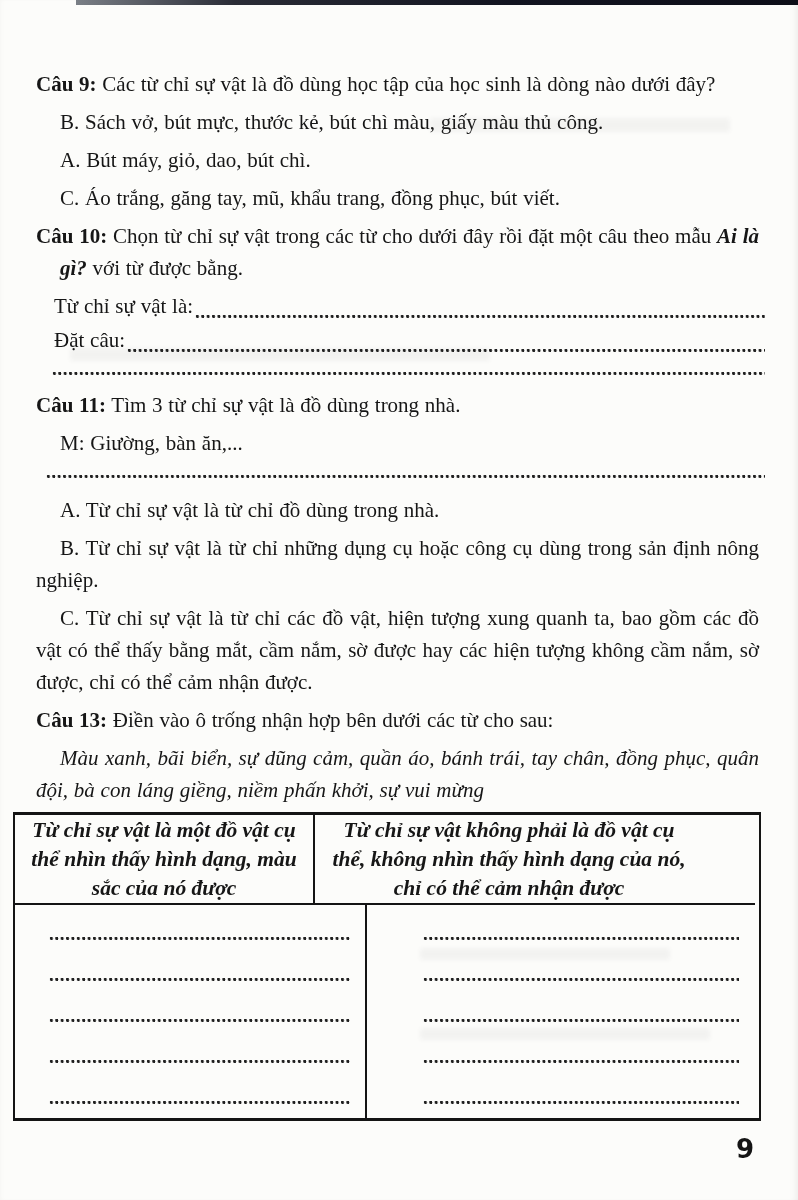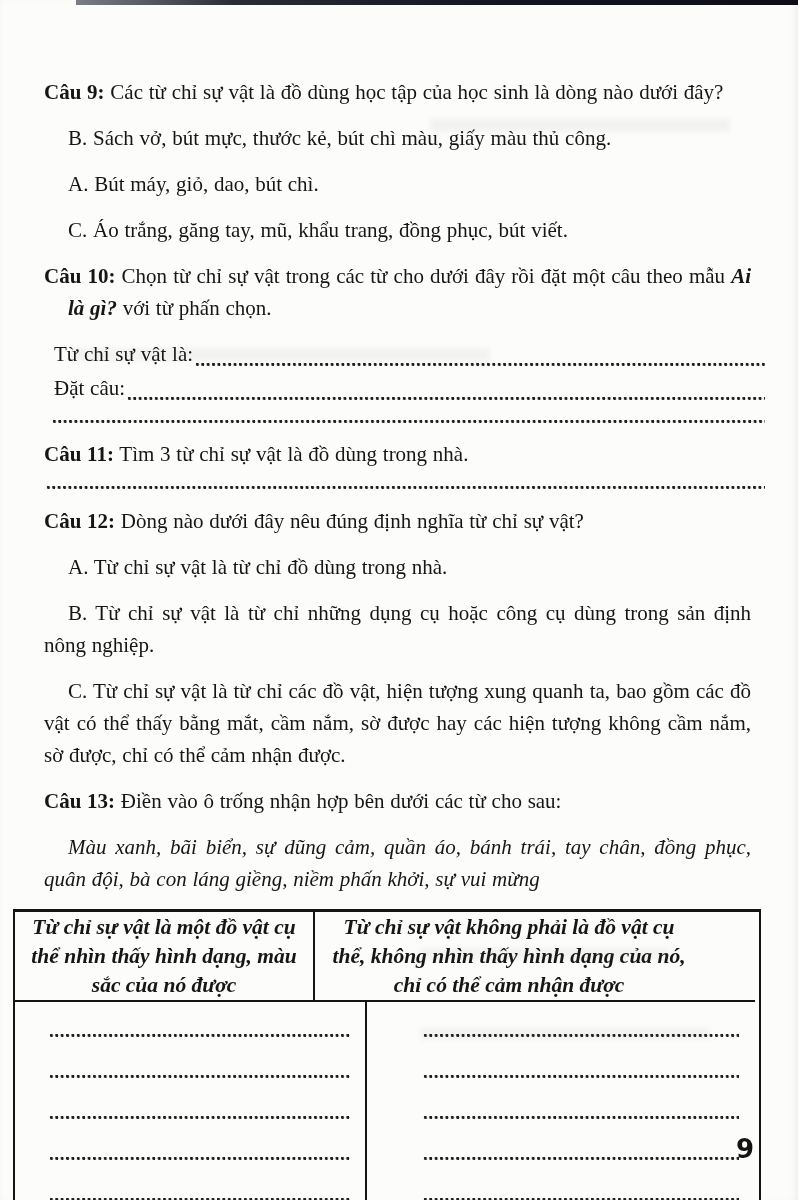--- a/index.html
+++ b/index.html
@@ -11,21 +11,21 @@
     box-shadow:inset -7px 0 9px -7px rgba(0,0,0,0.10), inset 3px 0 6px -4px rgba(0,0,0,0.05);
   }
   .scan-strip{
     position:absolute;top:0;left:76px;right:0;height:5px;
     background:linear-gradient(to right,#7a7f86,#2a2c36 22%,#121420 60%,#0d0e18);
   }
   .content{
     position:absolute;top:62px;left:30px;width:735px;
     font-size:21px;line-height:32px;word-spacing:0.5px;
   }
-  p{margin:14px;padding:0;text-align:justify;}
+  p{margin:6px;padding:0;text-align:justify;}
   .ql{font-weight:700;}
   .bi{font-weight:700;font-style:italic;}
   .it{font-style:italic;}
   .opt{text-indent:24px;}
   .hang{padding-left:24px;text-indent:-24px;}
   .indent{padding-left:24px;}
   .fill-line{display:flex;}
   .fill-line .lbl{flex:0 0 auto;white-space:nowrap;}
   .dots,.dots-sep,.dots-row{
     background-image:radial-gradient(circle at 2.4px 2.4px,#1f1f1f 1.35px,rgba(0,0,0,0) 1.75px);
@@ -74,37 +74,36 @@
 
     <p class="q-head"><b class="ql">Câu 9:</b>
       <span>Các từ chỉ sự vật là đồ dùng học tập của học sinh là dòng nào dưới đây?</span></p>
     <p class="opt">B. Sách vở, bút mực, thước kẻ, bút chì màu, giấy màu thủ công.</p>
     <p class="opt">A. Bút máy, giỏ, dao, bút chì.</p>
     <p class="opt">C. Áo trắng, găng tay, mũ, khẩu trang, đồng phục, bút viết.</p>
 
     <p class="hang"><b class="ql">Câu 10:</b>
       <span>Chọn từ chỉ sự vật trong các từ cho dưới đây rồi đặt một câu theo mẫu</span>
       <span class="bi">Ai là gì?</span>
-      <span>với từ phấn chọn.</span></p>
+      <span>với từ được bằng.</span></p>
     <div class="fill-line indent">
       <span class="lbl">Từ chỉ sự vật là:</span>
         <span class="dots"></span>
     </div>
     <div class="fill-line indent">
       <span class="lbl">Đặt câu:</span>
         <span class="dots"></span>
     </div>
     <div class="dots-sep"></div>
 
     <p class="q-head"><b class="ql">Câu 11:</b>
       <span>Tìm 3 từ chỉ sự vật là đồ dùng trong nhà.</span></p>
+    <p class="indent">M: Giường, bàn ăn,...</p>
     <div class="dots-sep sep2"></div>
 
-    <p class="q-head"><b class="ql">Câu 12:</b>
-      <span>Dòng nào dưới đây nêu đúng định nghĩa từ chỉ sự vật?</span></p>
     <p class="opt">A. Từ chỉ sự vật là từ chỉ đồ dùng trong nhà.</p>
     <p class="opt">B. Từ chỉ sự vật là từ chỉ những dụng cụ hoặc công cụ dùng trong sản định nông nghiệp.</p>
     <p class="opt">C. Từ chỉ sự vật là từ chỉ các đồ vật, hiện tượng xung quanh ta, bao gồm các đồ vật có thể thấy bằng mắt, cầm nắm, sờ được hay các hiện tượng không cầm nắm, sờ được, chỉ có thể cảm nhận được.</p>
 
     <p class="q-head"><b class="ql">Câu 13:</b>
       <span>Điền vào ô trống nhận hợp bên dưới các từ cho sau:</span></p>
     <p class="opt it">Màu xanh, bãi biển, sự dũng cảm, quần áo, bánh trái, tay chân, đồng phục, quân đội, bà con láng giềng, niềm phấn khởi, sự vui mừng</p>
 
     <div class="fill-table">
       <div class="trow thead">

